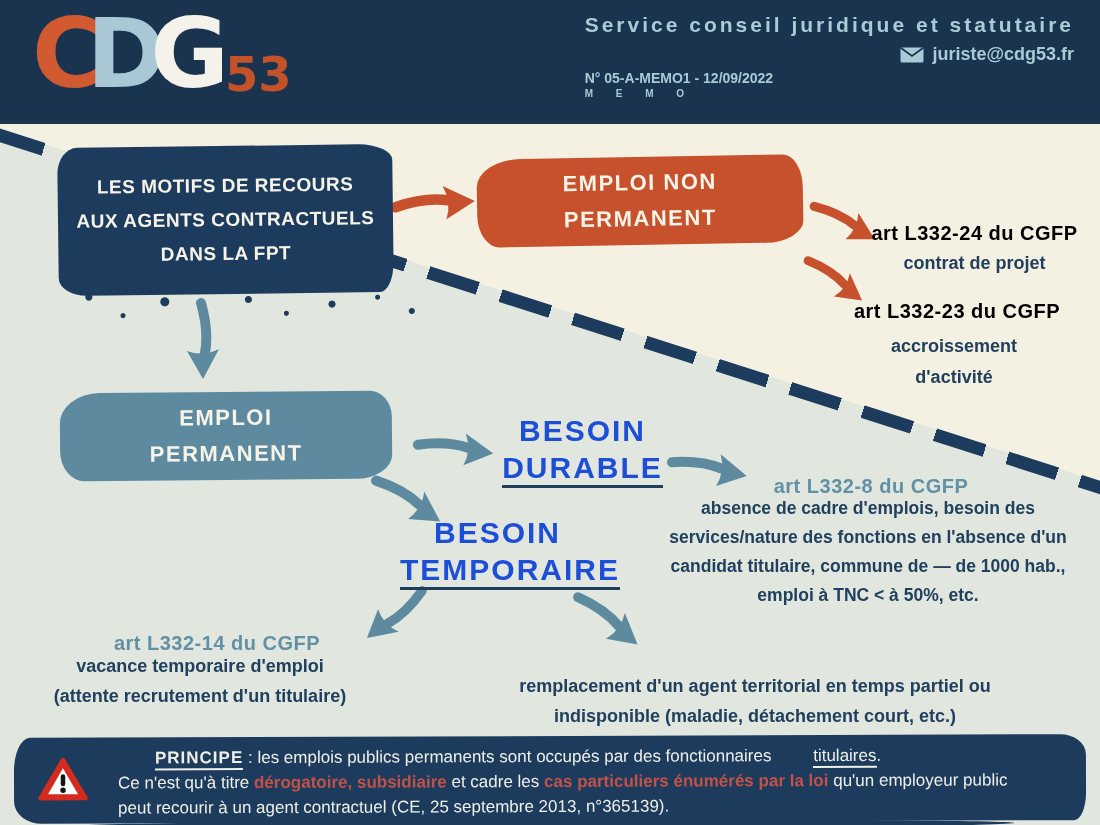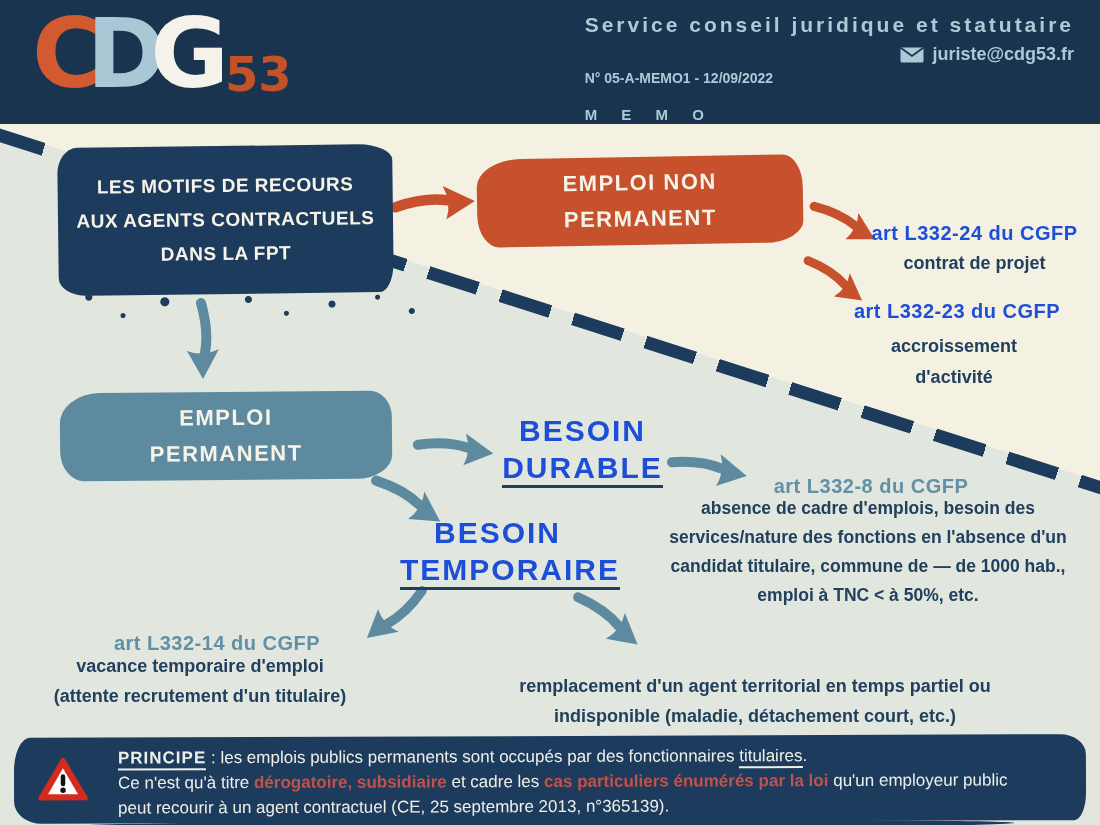--- a/index.html
+++ b/index.html
@@ -10,21 +10,21 @@
   .header { position:absolute; left:0; top:0; width:1100px; height:124px; background:#1a334f; z-index:5; }
   .logo { position:absolute; left:32px; top:6px; display:flex; align-items:flex-start; font-family:"DejaVu Sans", sans-serif; font-weight:800; line-height:1; }
   .logo .lc { font-size:96px; color:#d15a31; }
   .logo .ld { font-size:96px; color:#a9c7d4; margin-left:-16px; }
   .logo .lg { font-size:96px; color:#f4f2ea; margin-left:-16px; }
   .logo .l53 { font-size:48px; color:#c45229; margin-left:-4px; margin-top:44px; }
   .header-right { position:absolute; right:26px; top:13px; text-align:left; color:#a9cbd7; }
   .h-title { font-size:21px; font-weight:bold; letter-spacing:3px; }
   .h-email { margin-top:7px; font-size:18px; font-weight:bold; display:flex; justify-content:flex-end; align-items:center; gap:8px; }
   .h-ref { font-size:14px; font-weight:bold; margin-top:5px; }
-  .h-memo { font-size:15px; font-weight:bold; letter-spacing:10px; margin-top:20px; margin-right:-10px; }
+  .h-memo { font-size:10px; font-weight:bold; letter-spacing:10px; margin-top:2px; margin-right:-10px; }
 
   
   .bg-cream { position:absolute; left:0; top:124px; width:1100px; height:701px; background:#f5f1e2; clip-path:polygon(0 0, 1100px 0, 1100px 358px, 0 6px); z-index:0; }
   .dashed-line { position:absolute; left:-6px; top:127px; width:1170px; height:13px;
     background:repeating-linear-gradient(90deg,#1d3b5c 0 52px, transparent 52px 76px);
     transform:rotate(17.75deg); transform-origin:0 50%; border-radius:4px; z-index:1; }
 
   
   .brush { position:absolute; display:flex; flex-direction:column; justify-content:center; align-items:center; text-align:center; color:#f6f4e8; z-index:3; }
   .box-motifs { left:58px; top:146px; width:335px; height:148px; background:#1d3b5c;
@@ -50,34 +50,34 @@
 
   
   .arrow { position:absolute; z-index:2; }
   .arrow svg { display:block; width:100%; height:100%; }
   .orange .shaft { stroke:#c7512d; } .orange .head { fill:#c7512d; }
   .steel .shaft { stroke:#5e8aa0; } .steel .head { fill:#5e8aa0; }
 
   
   .lbl { position:absolute; text-align:center; z-index:3; }
   .art { font-size:20px; font-weight:bold; letter-spacing:0.5px; }
-  .art.orange-t { color:#1d4ed8; }
+  .art.orange-t { color:#000000; }
   .art.steel-t { color:#6290a5;margin-top:12px; }
   .note { color:#21405e; font-size:18px; font-weight:bold; }
   .besoin { color:#1d4ed8; font-size:30px; font-weight:bold; letter-spacing:2px; line-height:37px; }
   .besoin .und { border-bottom:3px solid #1f3e5c; padding-bottom:1px; }
 
   
   .band { position:absolute; left:14px; top:736px; width:1072px; height:86px; background:#1d3b5c;
     border-radius:16px 26px 12px 28px / 34px 20px 28px 22px; transform:rotate(-0.2deg); z-index:4; }
   .band::after { content:""; position:absolute; left:60px; bottom:-7px; width:940px; height:9px; background:#1d3b5c; border-radius:50%; }
   .warn { position:absolute; left:24px; top:16px; width:50px; height:52px; }
   .band-text { margin-left:104px; padding-top:8px; font-size:17px; line-height:25px; color:#eef0e8; }
   .band-text .pre { white-space:pre-wrap; }
-  .wund { border-bottom:2px solid #eef0e8; padding-bottom:1px; }
+  .wund { border-bottom:2px solid #eef0e8; padding-bottom:1px;margin-left:37px; }
   .red-t { color:#c0524a; font-weight:bold; }
   .plabel { font-weight:bold; letter-spacing:1px; }
 </style>
 </head>
 <body>
 
 <div class="page">
 
   <div class="header">
     <div class="logo">

